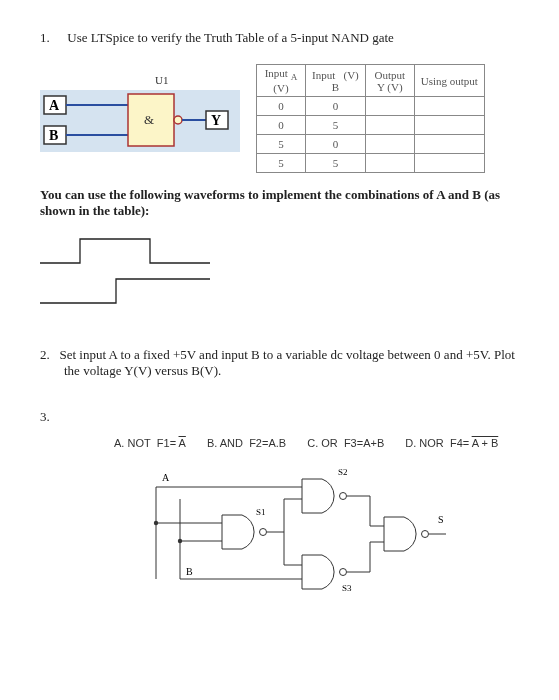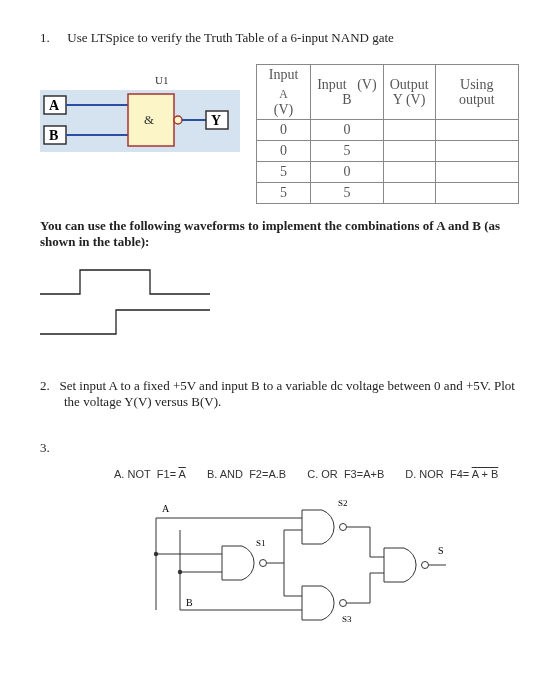--- a/index.html
+++ b/index.html
@@ -28,21 +28,21 @@
       align-items: flex-start;
       margin-top: 10px;
       margin-bottom: 14px;
     }
     .gate-box {
       flex: 0 0 200px;
       margin-right: 16px;
     }
     .truth-table {
       border-collapse: collapse;
-      font-size: 14px;
+      font-size: 11px;
       color: #555;
     }
     .truth-table th, .truth-table td {
       border: 1px solid #888;
       padding: 2px 6px;
       text-align: center;
       min-width: 36px;
       height: 14px;
     }
     .truth-table th {
@@ -93,21 +93,21 @@
     }
     svg text {
       font-family: 'Times New Roman', serif;
     }
   </style>
 </head>
 <body>
 
 <div class="q-item">
   <span class="q-num">1.</span>
-  <span class="q-text">Use LTSpice to verify the Truth Table of a 6-input NAND gate</span>
+  <span class="q-text">Use LTSpice to verify the Truth Table of a 5-input NAND gate</span>
 </div>
 
 <div class="row1">
   <div class="gate-box">
     <svg width="200" height="100" viewBox="0 0 200 100">
       <rect x="0" y="26" width="200" height="62" fill="#d5e3f0" stroke="none"></rect>
       <text x="115" y="20" font-size="11" fill="#333">U1</text>
 
       <rect x="4" y="32" width="22" height="18" fill="#fff" stroke="#333" stroke-width="1.5"></rect>
       <text x="9" y="46" font-size="14" font-weight="bold">A</text>

